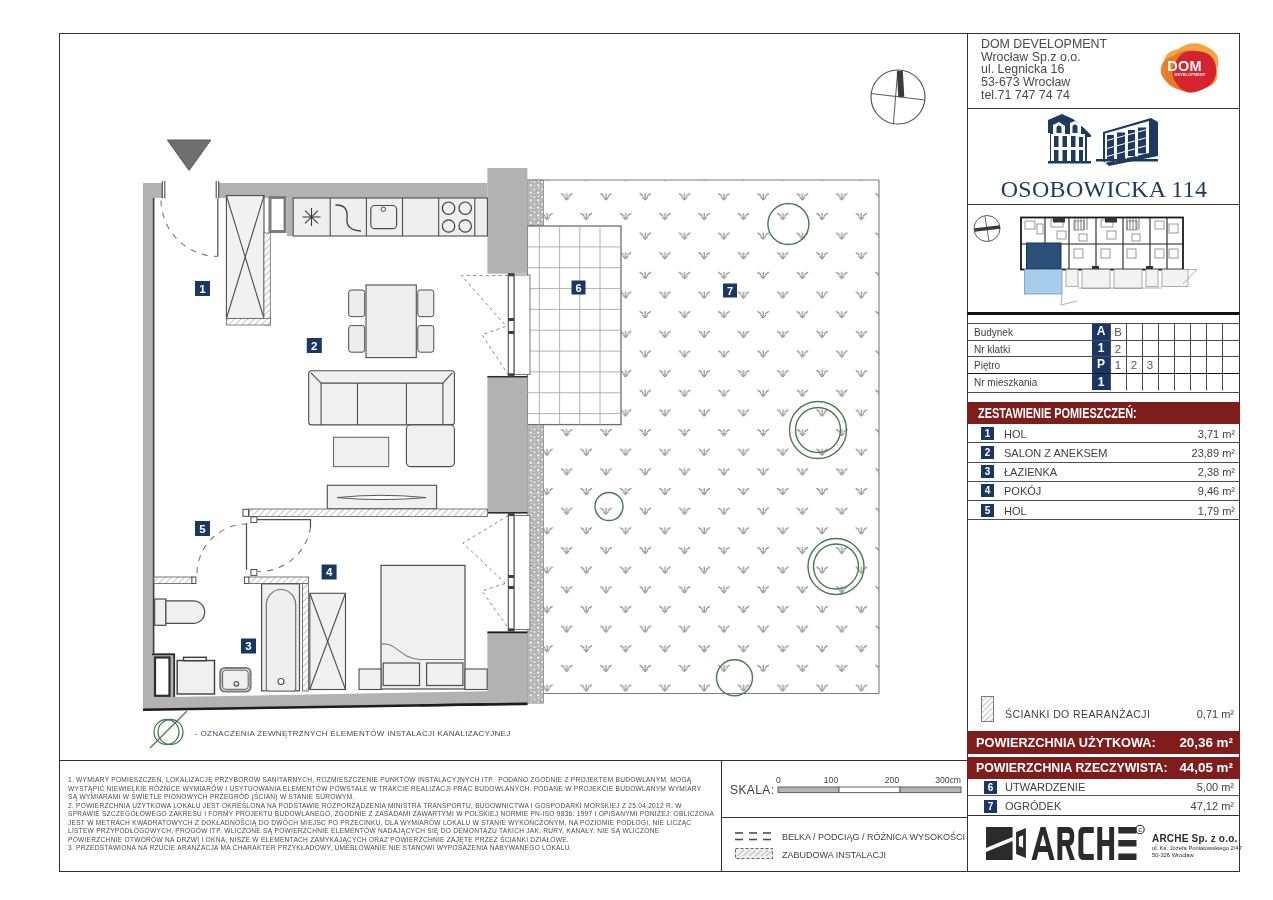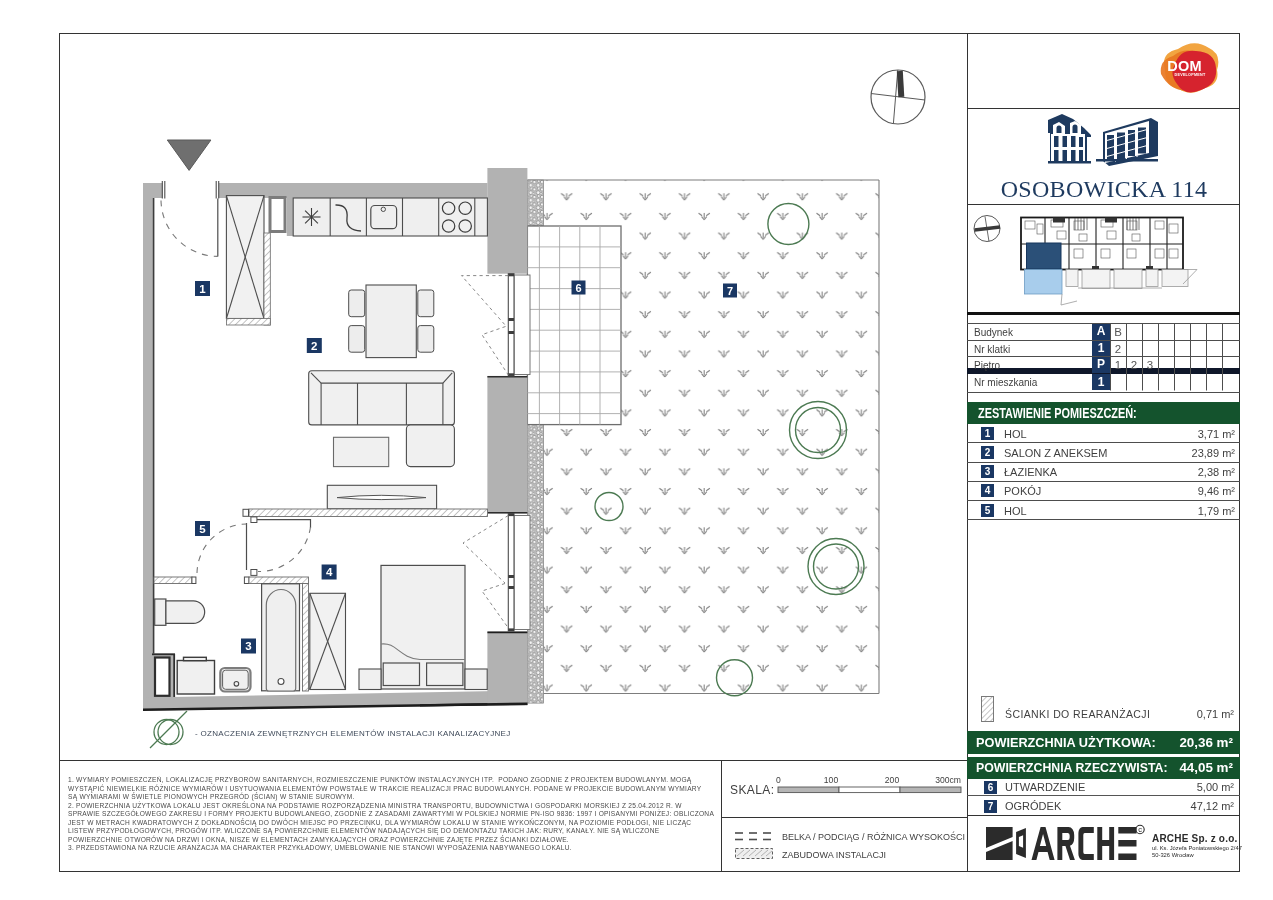--- a/index.html
+++ b/index.html
@@ -1,18 +1,18 @@
 <!DOCTYPE html>
 <html><head>
 <meta charset="utf-8">
 <style>
   html,body{margin:0;padding:0;background:#fff;}
   .page{position:relative;width:1273px;height:900px;background:#fff;font-family:"Liberation Sans",sans-serif;overflow:hidden;}
   .abs{position:absolute;}
-  .nvy{background:#14532d;}
+  .nvy{background:#7f1d1d;}
   .rowline{border-bottom:1px solid #4d4d4d;}
 </style>
 </head>
 <body>
 <div class="page">
 
 <svg class="abs" style="left:0;top:0" width="1273" height="900" viewBox="0 0 1273 900">
 <defs>
 <pattern id="hat" width="4.6" height="4.6" patternUnits="userSpaceOnUse" patternTransform="rotate(45)">
   <rect width="4.6" height="4.6" fill="#ffffff"></rect>
@@ -377,20 +377,21 @@
 <div class="abs" style="left:720.5px;top:759.5px;width:1.5px;height:112px;background:#333"></div>
 
 <div class="abs" style="left:721px;top:816.5px;width:246px;height:1.3px;background:#333"></div>
 
 <div class="abs" style="left:967px;top:107.5px;width:273px;height:1.2px;background:#333"></div>
 
 <div class="abs" style="left:967px;top:204px;width:273px;height:1.2px;background:#333"></div>
 
 <div class="abs" style="left:967px;top:311.5px;width:273px;height:3px;background:#111"></div>
 
+<div class="abs" style="left:981px;top:38px;width:180px;font-size:12.4px;line-height:12.65px;color:#4a4a4a">DOM DEVELOPMENT<br>Wrocław Sp.z o.o.<br>ul. Legnicka 16<br>53-673 Wrocław<br>tel.71 747 74 74</div>
 
 <svg class="abs" style="left:1156px;top:41px" width="66" height="54" viewBox="0 0 66 54">
 <path d="M9,29 Q4,12 22,8 Q38,-3 53,7 Q66,13 61,29 Q64,43 49,47 Q35,56 23,48 Q9,46 9,29 Z" fill="#f2a541"></path>
 <path d="M5,33 Q3,19 17,15 Q29,6 43,12 L57,34 Q52,51 35,49 Q15,52 5,33 Z" fill="#e87722" opacity="0.92"></path>
 <path d="M19,23 Q24,8 40,10 Q59,11 60,27 Q62,43 45,49 Q29,56 21,43 Q13,33 19,23 Z" fill="#d6232e"></path>
 <text x="28.5" y="29.5" font-size="14.5" font-weight="bold" fill="#fff" text-anchor="middle" font-family="Liberation Sans,sans-serif" letter-spacing="0.2">DOM</text>
 <text x="34" y="34.8" font-size="3.7" font-weight="bold" fill="#fff" text-anchor="middle" font-family="Liberation Sans,sans-serif" letter-spacing="0.25">DEVELOPMENT</text>
 </svg>
 
 <svg class="abs" style="left:1043px;top:111px" width="122" height="60" viewBox="0 0 122 60">
@@ -523,21 +524,21 @@
 <span style="position:absolute;left:125px;width:18px;height:15.6px;background:#1a3763;color:#fff;font-weight:bold;font-size:12px;text-align:center;line-height:15.6px">A</span>
 <span style="position:absolute;left:143px;width:16px;text-align:center;font-size:11.5px;color:#555;top:2px">B</span>
 </div>
 
 <div style="position:relative;height:16.6px;border-bottom:1px solid #4d4d4d;box-sizing:border-box">
 <span style="position:absolute;left:7px;top:3px">Nr klatki</span>
 <span style="position:absolute;left:125px;width:18px;height:15.6px;background:#1a3763;color:#fff;font-weight:bold;font-size:12px;text-align:center;line-height:15.6px">1</span>
 <span style="position:absolute;left:143px;width:16px;text-align:center;font-size:11.5px;color:#555;top:2px">2</span>
 </div>
 
-<div style="position:relative;height:16.6px;border-bottom:6px solid #0f172a;box-sizing:border-box">
+<div style="position:relative;height:16.6px;border-bottom:1px solid #0f172a;box-sizing:border-box">
 <span style="position:absolute;left:7px;top:3px">Piętro</span>
 <span style="position:absolute;left:125px;width:18px;height:15.6px;background:#1a3763;color:#fff;font-weight:bold;font-size:12px;text-align:center;line-height:15.6px">P</span>
 <span style="position:absolute;left:143px;width:16px;text-align:center;font-size:11.5px;color:#555;top:2px">1</span>
 <span style="position:absolute;left:159px;width:16px;text-align:center;font-size:11.5px;color:#555;top:2px">2</span>
 <span style="position:absolute;left:175px;width:16px;text-align:center;font-size:11.5px;color:#555;top:2px">3</span>
 </div>
 
 <div style="position:relative;height:16.6px;box-sizing:border-box">
 <span style="position:absolute;left:7px;top:3px">Nr mieszkania</span>
 <span style="position:absolute;left:125px;width:18px;height:16px;background:#1a3763;color:#fff;font-weight:bold;font-size:12px;text-align:center;line-height:16px">1</span>

